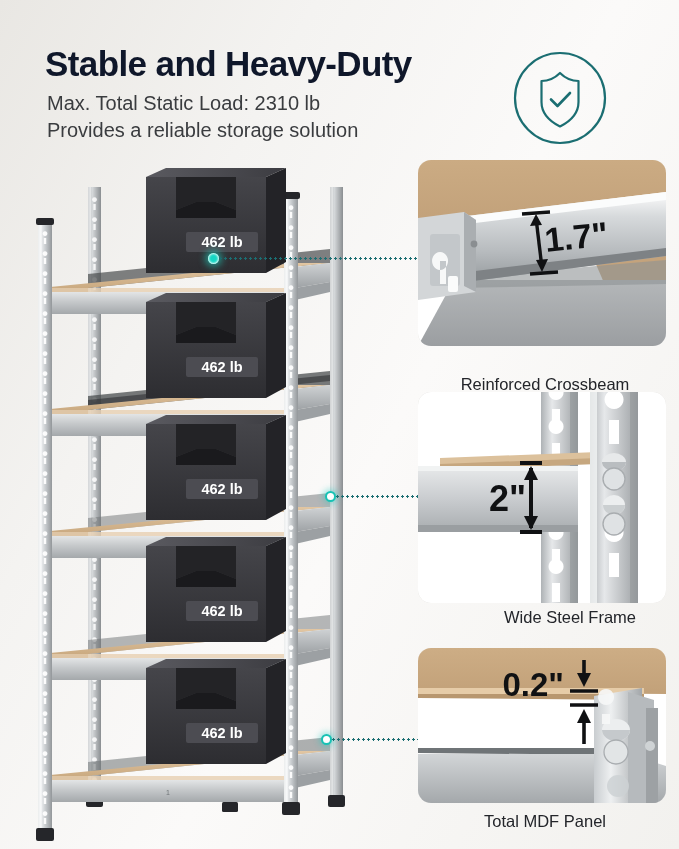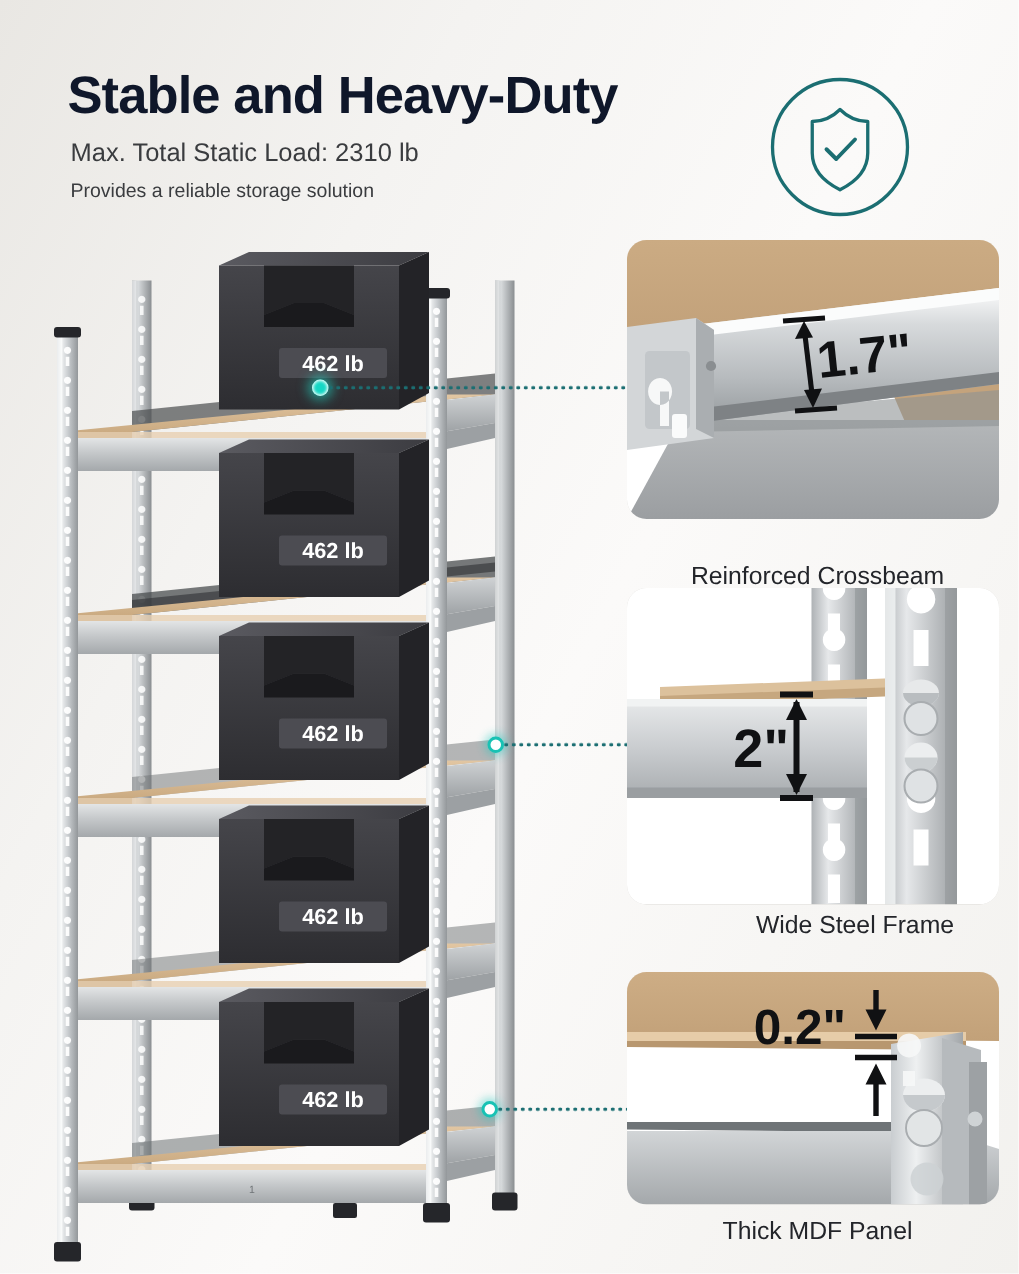--- a/index.html
+++ b/index.html
@@ -13,25 +13,25 @@
   }
 
   
   #headline {
     position: absolute; left: 45px; top: 44px;
     font-size: 35px; font-weight: 700; letter-spacing: -0.6px;
     color: #0f172a; white-space: nowrap;
   }
   #subline1 {
     position: absolute; left: 47px; top: 92px;
-    font-size: 17px; font-weight: 400; color: #3a3c3f; white-space: nowrap;
+    font-size: 20px; font-weight: 400; color: #3a3c3f; white-space: nowrap;
   }
   #subline2 {
     position: absolute; left: 47px; top: 119px;
-    font-size: 13px; font-weight: 400; color: #3a3c3f; white-space: nowrap;
+    font-size: 20px; font-weight: 400; color: #3a3c3f; white-space: nowrap;
   }
 
   
   #badge { position: absolute; left: 512px; top: 50px; width: 96px; height: 96px; }
   #badge svg { display: block; }
 
   
   #scene { position: absolute; left: 0px; top: 162px; width: 412px; height: 680px; }
   #scene svg { display: block; }
 
@@ -538,13 +538,13 @@
       <line x1="152" y1="43" x2="180" y2="43"></line>
       <line x1="152" y1="57" x2="180" y2="57"></line>
       <line x1="166" y1="12" x2="166" y2="34"></line>
       <line x1="166" y1="66" x2="166" y2="96"></line>
     </g>
     <polygon points="166,39 159,25 173,25" fill="#101113"></polygon>
     <polygon points="166,61 159,75 173,75" fill="#101113"></polygon>
     <text x="146" y="48" font-family="Liberation Sans, sans-serif" font-size="33" font-weight="700" fill="#101113" text-anchor="end">0.2"</text>
   </svg>
 </div>
-<div class="caption" id="cap3">Thick MDF Panel</div>
+<div class="caption" id="cap3">Total MDF Panel</div>
 
 </body></html>

